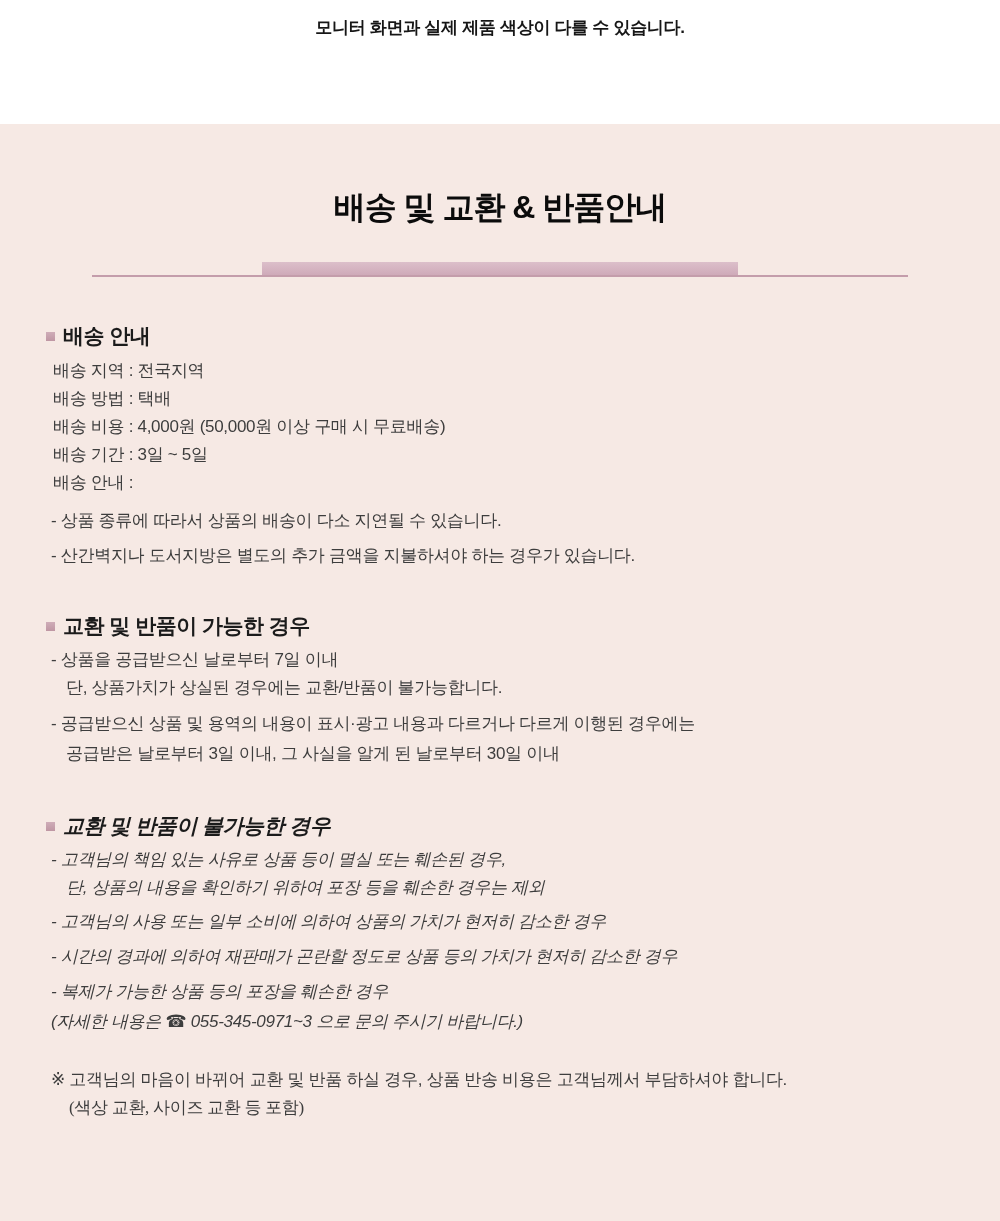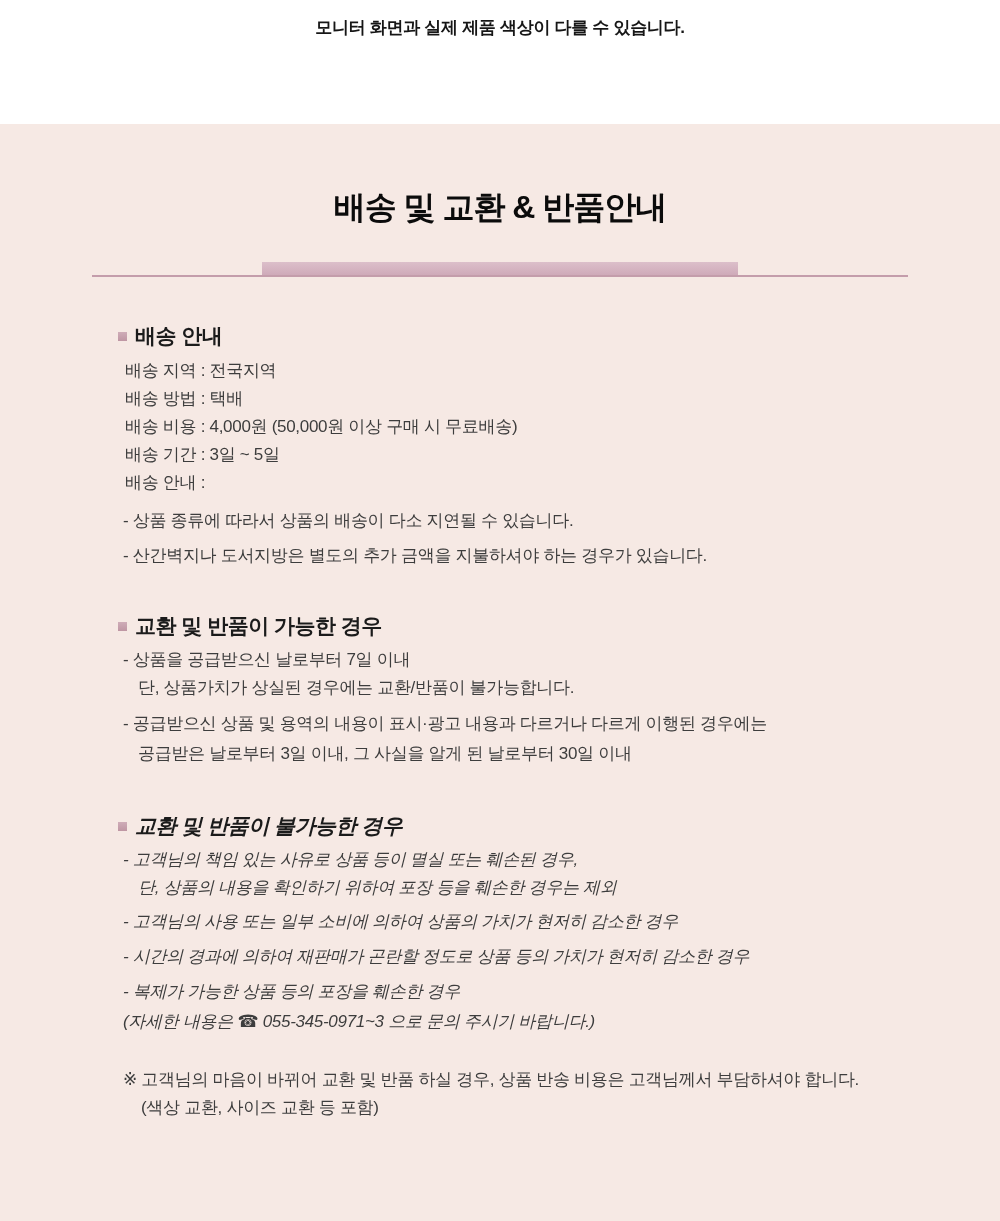--- a/index.html
+++ b/index.html
@@ -57,21 +57,21 @@
     transform: translateX(-50%);
     bottom: 2px;
     width: 476px;
     height: 13px;
     background: linear-gradient(#dcbfca, #cfaab9);
   }
 
   
   .content {
     margin-top: 44px;
-    padding-left: 118px;
+    padding-left: 46px;
     padding-right: 60px;
     color: #3d3d3d;
   }
   .sec-head {
     display: flex;
     align-items: center;
     font-size: 21px;
     line-height: 30px;
     font-weight: 700;
     color: #1b1b1b;
@@ -96,21 +96,21 @@
   .mt8   { margin-top: 8px; }
   .mt12  { margin-top: 12px; }
   .mt14  { margin-top: 14px; }
   .note  { line-height: 22px; padding-left: 5px;  margin-top: 8px; }
 
   .section-2 { margin-top: 44px; }
   .section-3 { margin-top: 46px; font-style: italic; }
 
   .footnote { margin-top: 36px; }
   .foot-1 { line-height: 22px; padding-left: 5px; }
-  .foot-2 { line-height: 22px; padding-left: 23px; margin-top: 6px; }
+  .foot-2 { line-height: 22px; padding-left: 23px; margin-top: 6px; font-family: Liberation Serif, serif; }
 </style>
 </head>
 <body>
 
 <div class="top-notice">
   <p>모니터 화면과 실제 제품 색상이 다를 수 있습니다.</p>
 </div>
 
 <div class="panel">
   <h1 class="title">배송 및 교환 &amp; 반품안내</h1>

